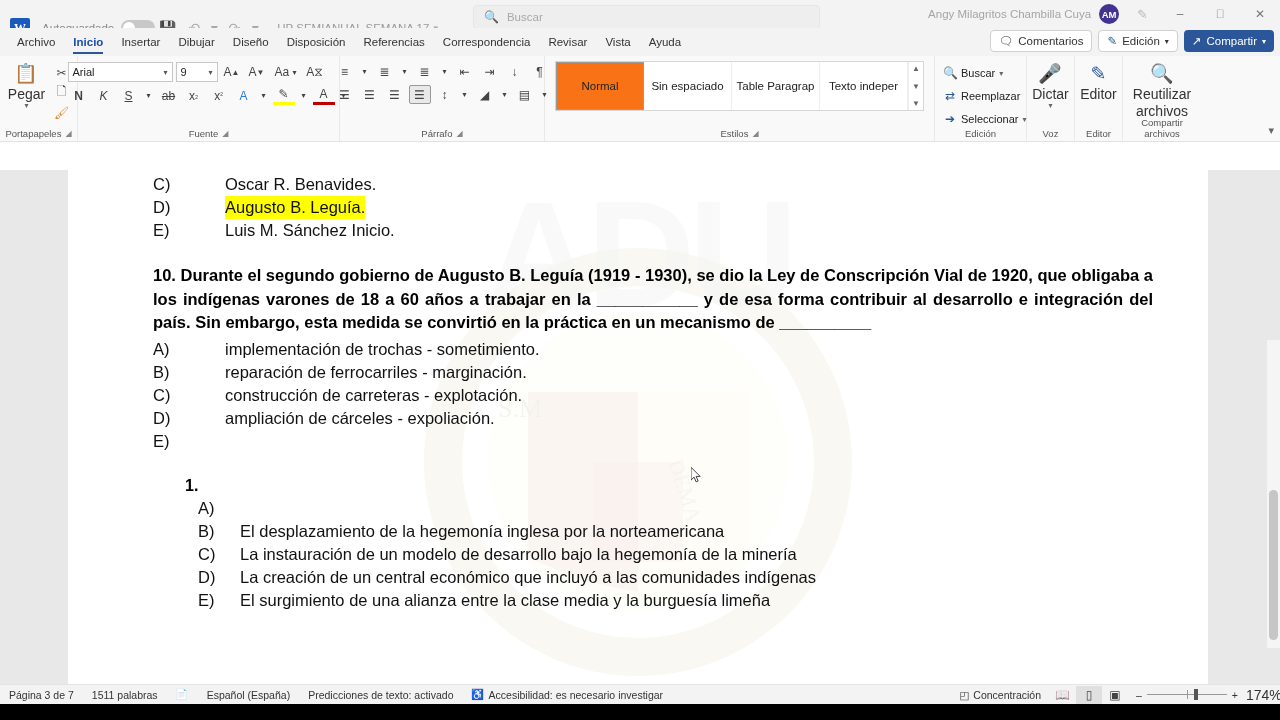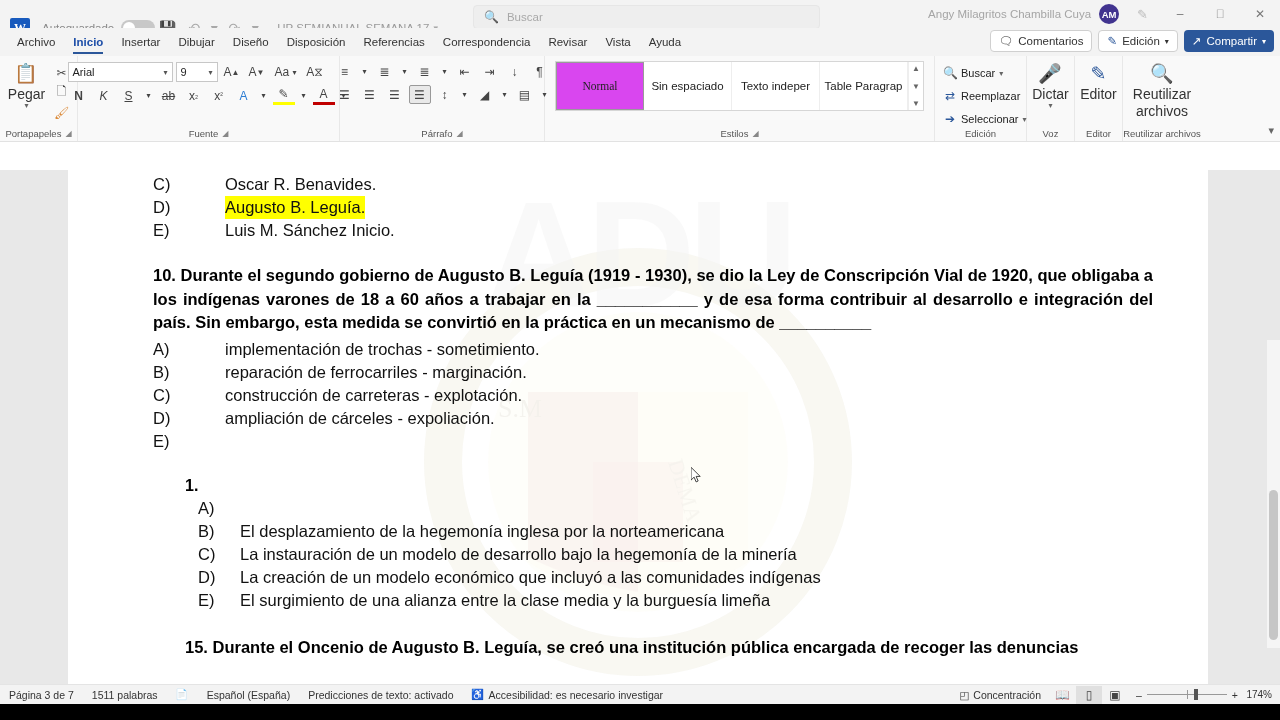--- a/index.html
+++ b/index.html
@@ -142,21 +142,21 @@
 
   .stylegallery {
     display: flex; align-items: stretch; height: 50px;
     border: 1px solid #d6d6d6; background: #fff; margin-top: 2px;
   }
   .stylecell {
     width: 88px; display: flex; align-items: center; justify-content: center;
     font-size: 11.5px; color: #222; border-right: 1px solid #eee;
     overflow: hidden; white-space: nowrap; padding: 0 3px;
   }
-  .stylecell.sel { border: 1px solid #9a9a9a; background: #d946ef; font-family: Liberation Serif, serif; }
+  .stylecell.sel { border: 1px solid #9a9a9a; background: #f97316; }
   .stylescroll {
     width: 15px; display: flex; flex-direction: column;
     justify-content: space-between; align-items: center;
     background: #fff; font-size: 8px; color: #666; padding: 2px 0;
     border-left: 1px solid #eee;
   }
 
   .editrow { display: flex; align-items: center; gap: 4px; font-size: 11px; color: #222; height: 20px; }
   .editrow .ic { font-size: 12px; color: #2b579a; width: 14px; text-align: center; }
 
@@ -224,21 +224,21 @@
     width: 26px; height: 18px; display: flex; align-items: center;
     justify-content: center; font-size: 12px; color: #444;
   }
   .viewbtn.active { background: #e0e0e0; }
   .zoomslider { display: flex; align-items: center; gap: 5px; padding: 0 8px; }
   .ztrack { width: 80px; height: 1px; background: #999; position: relative; }
   .zthumb {
     position: absolute; left: 47px; top: -5px; width: 4px; height: 11px; background: #555;
   }
   .ztick { position: absolute; left: 40px; top: -4px; width: 1px; height: 9px; background: #999; }
-  .zlabel { font-size: 10px; color: #333; width: 34px; text-align: right; padding-right: 8px; }
+  .zlabel { font-size: 14px; color: #333; width: 34px; text-align: right; padding-right: 8px; }
   .taskbar { position: absolute; left: 0; bottom: 0; width: 100%; height: 16px; background: #000; }
 </style>
 </head>
 <body>
 
 <div id="app">
 
   <div class="titlebar">
     <div class="titlebar-row">
       <div class="word-logo">W</div>
@@ -408,22 +408,22 @@
       <div class="rgroup-label">
         <span>Párrafo</span>
         <span class="dlg-launch">◢</span>
       </div>
     </div>
 
     <div class="rgroup" style="width:390px">
       <div class="stylegallery">
         <div class="stylecell sel">Normal</div>
         <div class="stylecell">Sin espaciado</div>
+        <div class="stylecell">Table Paragrap</div>
         <div class="stylecell">Texto indeper</div>
-        <div class="stylecell">Table Paragrap</div>
         <div class="stylescroll">
           <span>▲</span>
           <span>▼</span>
           <span>▼</span>
         </div>
       </div>
       <div class="rgroup-label">
         <span>Estilos</span>
         <span class="dlg-launch">◢</span>
       </div>
@@ -478,21 +478,21 @@
 
     <div class="rgroup" style="width:78px;border-right:none">
       <div class="rgroup-body">
         <div class="bigbtn" style="width:70px">
           <span class="gly" style="color:#2b579a">🔍</span>
           <span class="lbl">Reutilizar</span>
           <span class="lbl">archivos</span>
         </div>
       </div>
       <div class="rgroup-label">
-        <span>Reutilizar archivos</span>
+        <span>Compartir archivos</span>
       </div>
     </div>
 
     <div class="ribbon-collapse">▾</div>
   </div>
 
   <div class="docarea">
     <div class="page">
 
       <div class="watermark">
@@ -558,29 +558,28 @@
           <div class="opt">
             <span class="key narrow">B)</span>
             <span>El desplazamiento de la hegemonía inglesa por la norteamericana</span>
           </div>
           <div class="opt">
             <span class="key narrow">C)</span>
             <span>La instauración de un modelo de desarrollo bajo la hegemonía de la minería</span>
           </div>
           <div class="opt">
             <span class="key narrow">D)</span>
-            <span>La creación de un modelo económico que incluyó a las comunidades indígenas</span>
+            <span>La creación de un central económico que incluyó a las comunidades indígenas</span>
           </div>
           <div class="opt">
             <span class="key narrow">E)</span>
             <span>El surgimiento de una alianza entre la clase media y la burguesía limeña</span>
           </div>
         </div>
 
-        <div class="qpara" style="margin-top:24px;padding-left:32px;white-space:nowrap">15. Durante el Oncenio de Augusto B. Leguía, se creó una institución pública encargada de recoger las denuncias</div>
       </div>
 
       <svg class="cursor" viewBox="0 0 12 18">
         <path d="M0 0 L0 14 L3.4 10.8 L5.6 16 L7.8 15 L5.6 10 L10 10 Z" fill="#fff" stroke="#333" stroke-width="1"></path>
       </svg>
     </div>
 
     <div class="scrollbar">
       <div class="scrollthumb"></div>
     </div>

